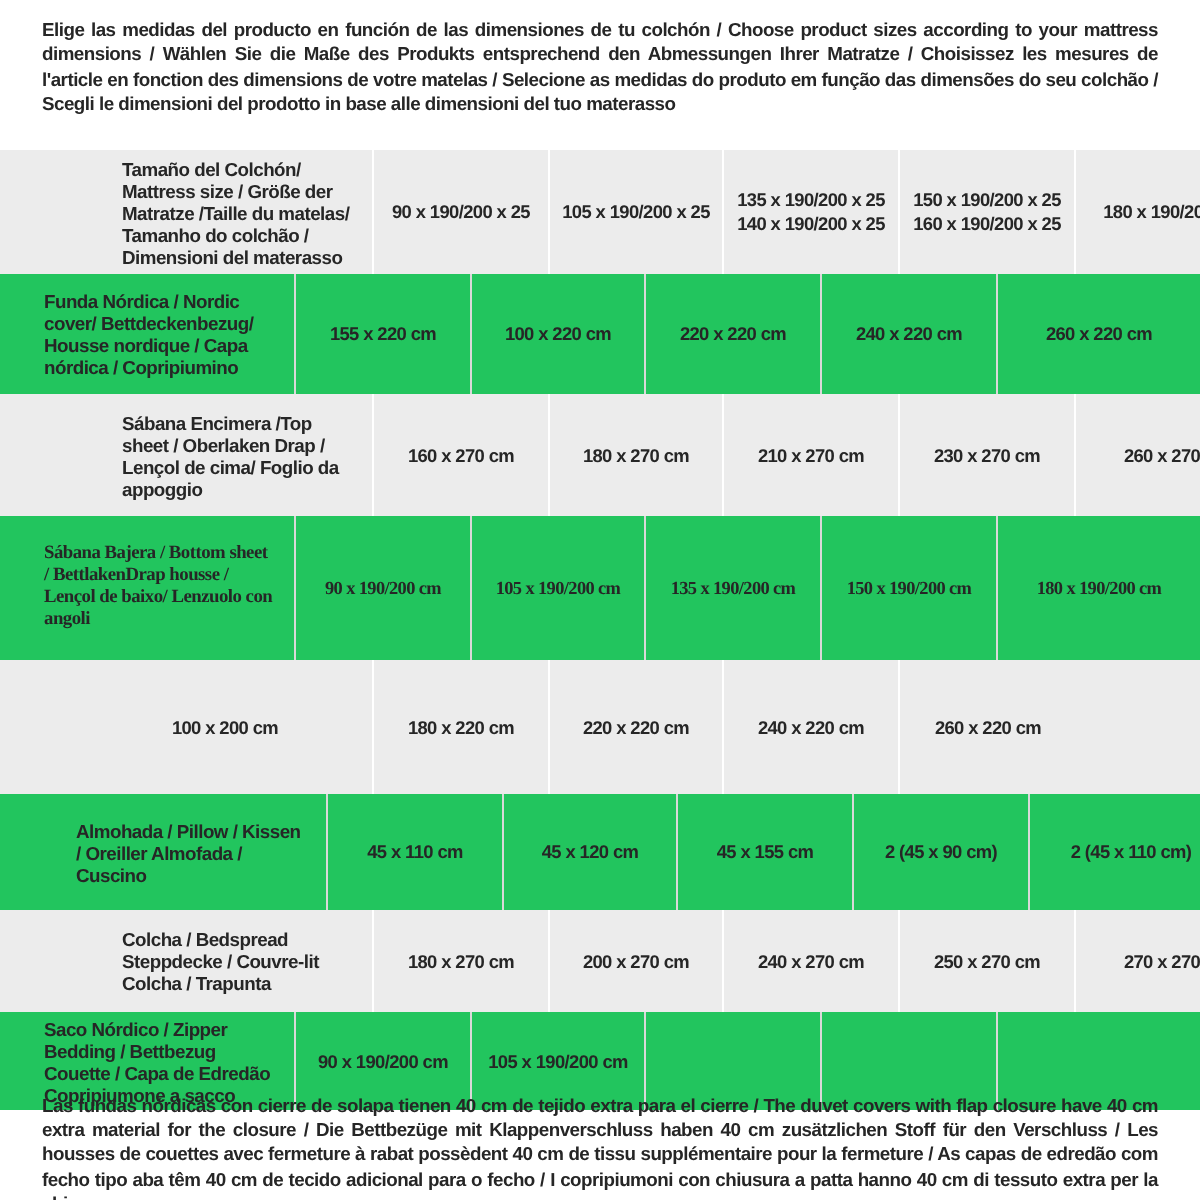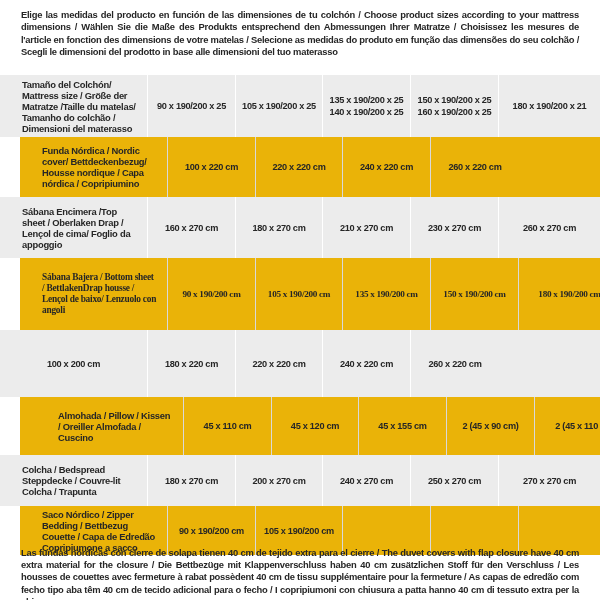--- a/index.html
+++ b/index.html
@@ -13,22 +13,22 @@
     font-size:9.4px;line-height:12.4px;letter-spacing:-0.25px;
     text-align:justify;
   }
   .sizetable{
     position:absolute;top:75px;left:0;width:600px;
   }
   .trow{
     display:grid;
     grid-template-columns:148px 88px 87px 88px 88px 101px;
   }
-  .trow.gray{background:#ececec;}
-  .trow.white{background:#eab308;margin-left:20px;}
+  .trow.gray{background:#ececec;padding-left:39px;}
+  .trow.white{background:#22c55e;}
   .r1{height:62px;}
   .r2{height:60px;}
   .r3{height:61px;}
   .r4{height:72px;font-family:Liberation Serif, serif;}
   .r5{height:67px;}
   .r6{height:58px;padding-left:16px;}
   .r7{height:51px;}
   .r8{height:49px;}
   .cell{
     display:flex;align-items:center;box-sizing:border-box;
@@ -65,20 +65,21 @@
     <div class="cell val">105 x 190/200 x 25</div>
     <div class="cell val">135 x 190/200 x 25
 140 x 190/200 x 25</div>
     <div class="cell val">150 x 190/200 x 25
 160 x 190/200 x 25</div>
     <div class="cell val">180 x 190/200 x 21</div>
   </div>
 
   <div class="trow white r2">
     <div class="cell label">Funda Nórdica /  Nordic cover/ Bettdeckenbezug/ Housse nordique  / Capa nórdica / Copripiumino</div>
+    <div class="cell val">155 x 220 cm</div>
     <div class="cell val">100 x 220 cm</div>
     <div class="cell val">220 x 220 cm</div>
     <div class="cell val">240 x 220 cm</div>
     <div class="cell val">260 x 220 cm</div>
   </div>
 
   <div class="trow gray r3">
     <div class="cell label">Sábana Encimera /Top sheet / Oberlaken Drap / Lençol de cima/ Foglio da appoggio</div>
     <div class="cell val">160 x 270 cm</div>
     <div class="cell val">180 x 270 cm</div>

